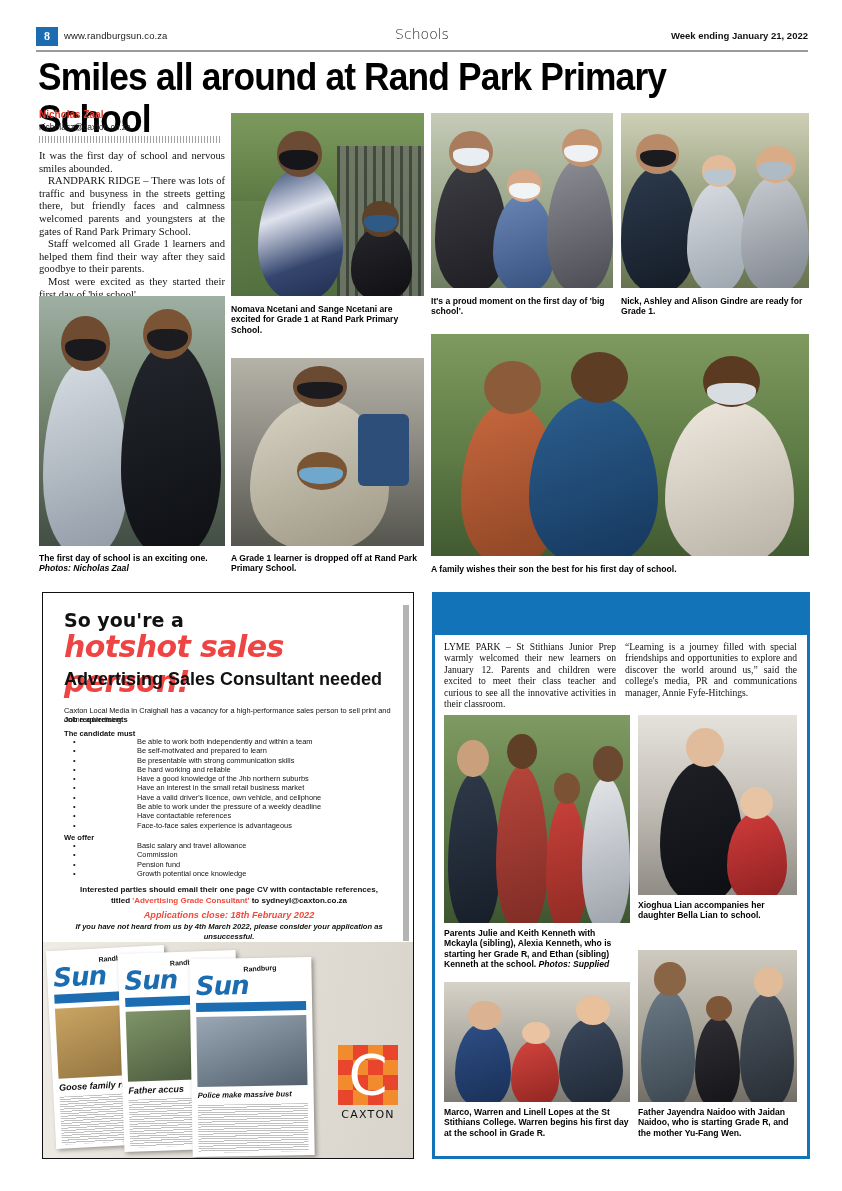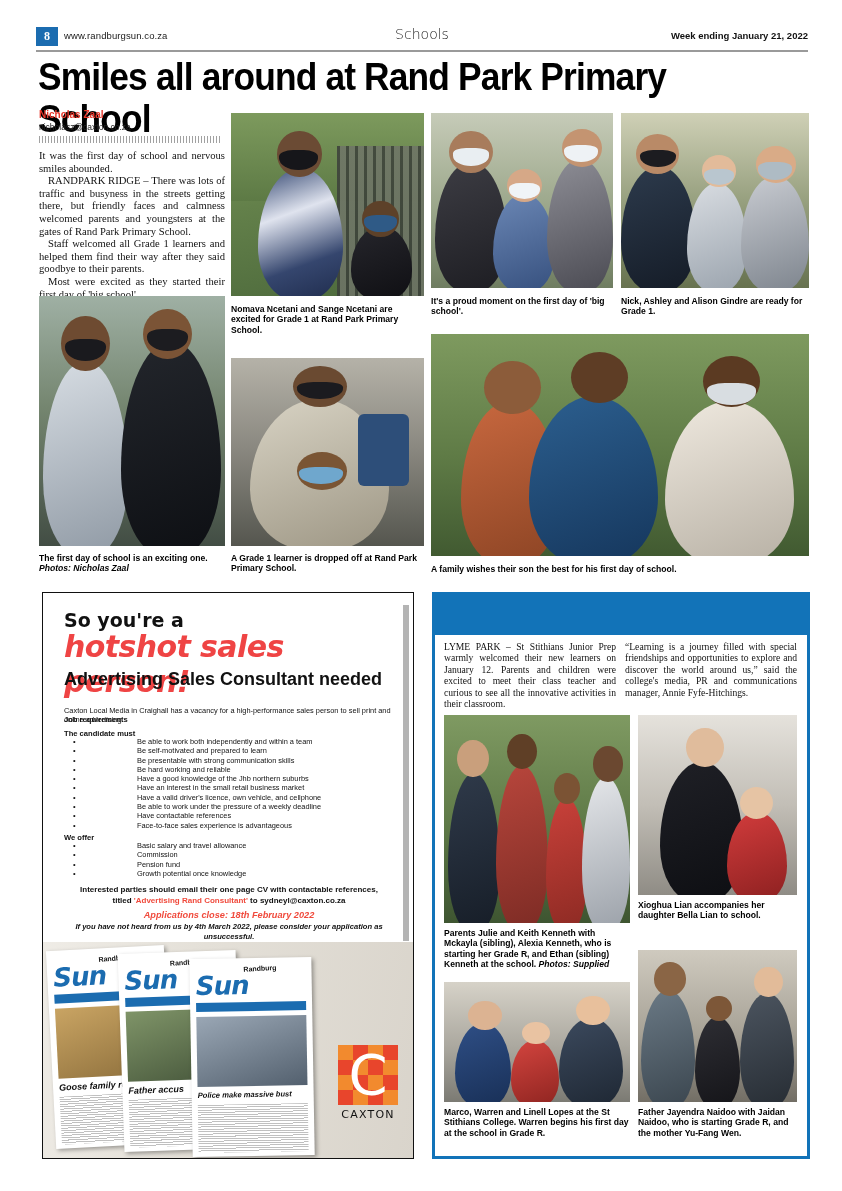--- a/index.html
+++ b/index.html
@@ -244,21 +244,21 @@
     <ul class="ad-ul" style="top:248px;">
       <li>Basic salary and travel allowance</li>
       <li>Commission</li>
       <li>Pension fund</li>
       <li>Growth potential once knowledge</li>
     </ul>
 
     <div class="ad-cta" style="top:291px;">
       <span>Interested parties should email their one page CV with contactable references,</span><br>
       <span>titled</span>
-      <span class="hl">'Advertising Rand Consultant'</span>
+      <span class="hl">'Advertising Grade Consultant'</span>
       <span>to sydneyl@caxton.co.za</span>
     </div>
     <div class="ad-close" style="top:317px;">Applications close: 18th February 2022</div>
     <div class="ad-note" style="top:329px;">If you have not heard from us by 4th March 2022, please consider your application as unsuccessful.</div>
 
     <div class="papers">
       <div class="paper" style="left:8px; top:6px; width:118px; height:198px; transform:rotate(-3deg);">
         <div class="mast-kicker" style="left:52px; top:7px;">Randburg</div>
         <div class="mast-sun" style="left:6px; top:12px;">Sun</div>
         <div class="mast-bar" style="left:6px; top:44px; width:106px;"></div>

